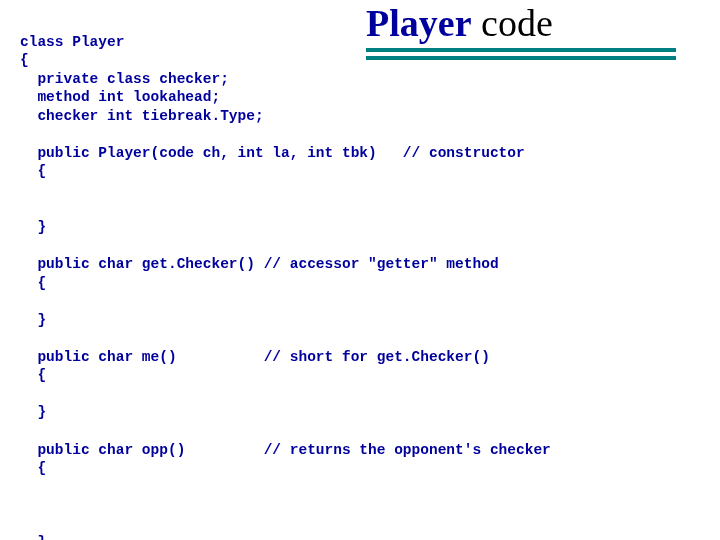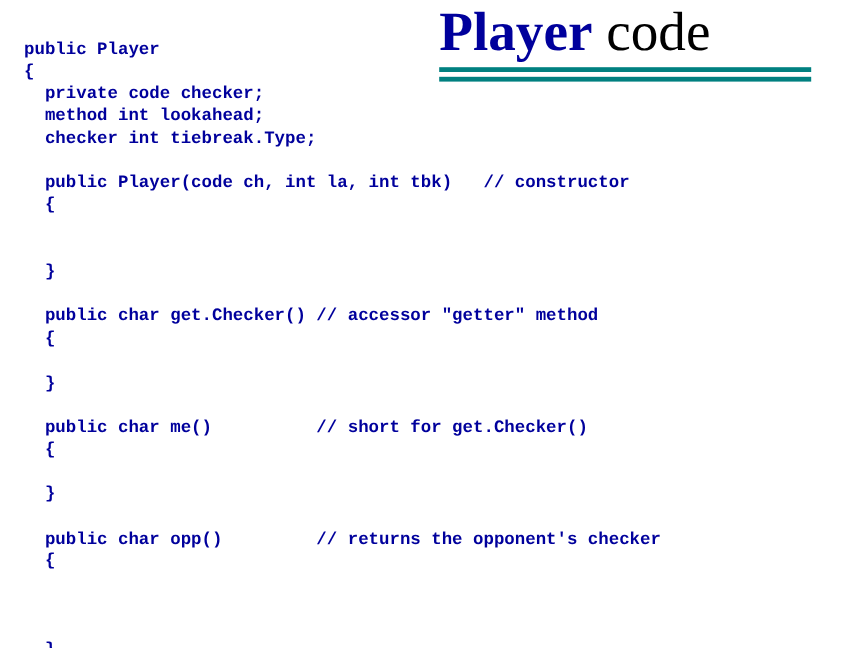--- a/index.html
+++ b/index.html
@@ -19,21 +19,21 @@
     padding: 14px 20px 10px 20px;
   }
   .title-block {
     position: absolute;
     top: 4px;
     right: 44px;
     text-align: left;
   }
   .title-text {
     font-family: "Times New Roman", Times, serif;
-    font-size: 46px;
+    font-size: 38px;
     line-height: 1.0;
     white-space: nowrap;
   }
   .title-player {
     font-weight: bold;
     color: #00009c;
   }
   .title-code {
     color: #000000;
   }
@@ -67,23 +67,23 @@
     <div class="title-text">
       <span class="title-player">Player</span><span class="title-code"> code</span>
     </div>
     <div class="title-rules">
       <div class="bar bar-top"></div>
       <div class="bar bar-bot"></div>
     </div>
   </div>
 
   <div class="code">
-<span>public Player</span>
+<span>class Player</span>
 <span>{</span>
-<span>  private code checker;</span>
+<span>  private class checker;</span>
 <span>  method int lookahead;</span>
 <span>  checker int tiebreak.Type;</span>
 <span></span>
 <span>  public Player(code ch, int la, int tbk)   // constructor</span>
 <span>  {</span>
 <span></span>
 <span></span>
 <span>  }</span>
 <span></span>
 <span>  public char get.Checker() // accessor "getter" method</span>

